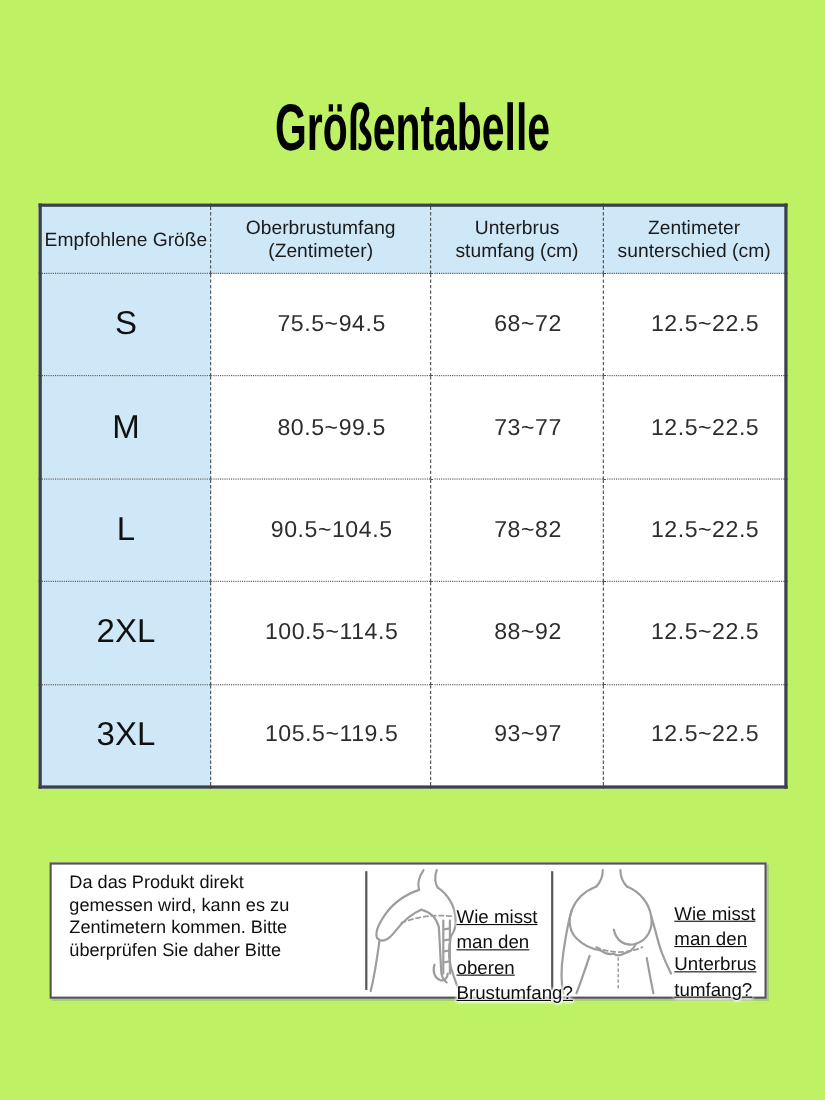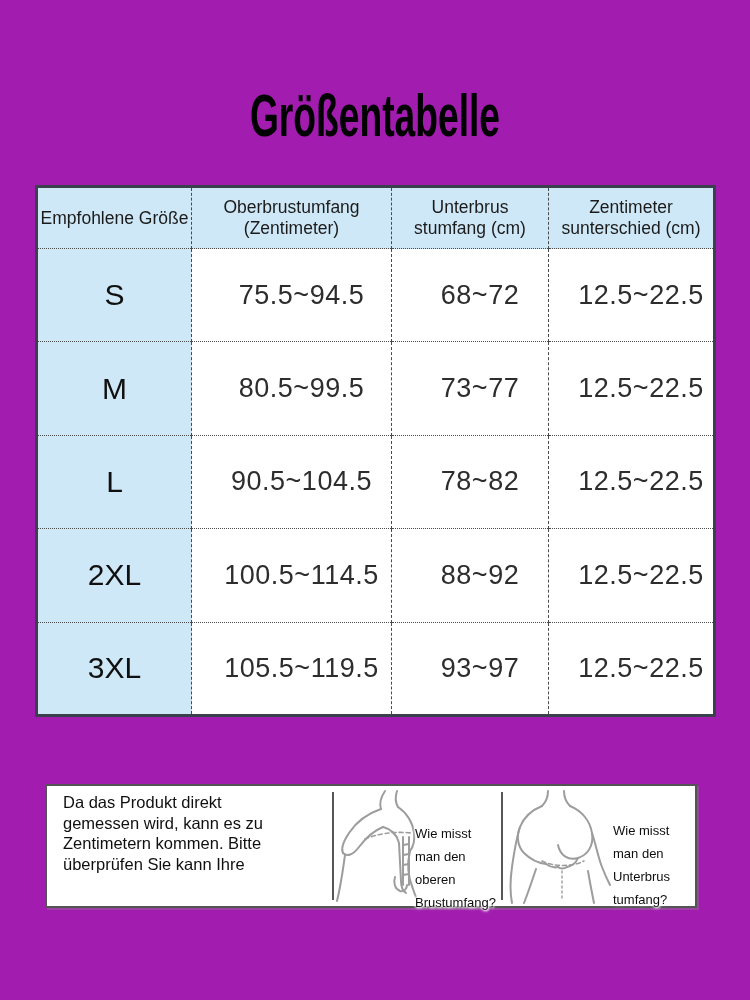--- a/index.html
+++ b/index.html
@@ -1,17 +1,17 @@
 <!DOCTYPE html>
 <html><head>
 <meta charset="utf-8">
 <style>
   html,body{margin:0;padding:0;background:#fff;}
   .canvas{
-    position:relative;width:750px;height:1000px;background:#a21caf;
+    position:relative;width:750px;height:1000px;background:#bef264;
     font-family:"Liberation Sans",sans-serif;overflow:hidden;
   }
   
   .title{
     position:absolute;top:88px;left:0;right:0;margin:0;
     text-align:center;color:#000;
     font-family:"Liberation Sans",sans-serif;
     font-size:60px;font-weight:800;line-height:56px;letter-spacing:0px;
     transform:scaleX(0.62);transform-origin:50% 50%;
     white-space:nowrap;
@@ -29,38 +29,39 @@
     border-left:1.5px dashed #4a4a4a;border-right:1.5px dashed #4a4a4a;
   }
   .size-table thead tr{height:62px;}
   .size-table tbody tr{height:67px;}
   .size-table th{
     background:#cfe8f7;font-weight:400;color:#1b1b1b;
     font-size:17.5px;line-height:21px;
   }
   .hline:empty{display:none;}
   td.size-cell{background:#cfe8f7;font-size:30px;color:#101010;}
-  td.num-cell{background:#ffffff;font-size:27px;color:#2d2d2d;letter-spacing:0.5px;padding-left:20px;}
+  td.num-cell{background:#ffffff;font-size:21px;color:#2d2d2d;letter-spacing:0.5px;padding-left:20px;}
   
   .info-box{
     position:absolute;left:45px;top:784px;width:652px;height:124px;
     border:2px solid #545454;background:#fff;box-sizing:border-box;
     box-shadow:2px 2px 0 rgba(140,140,140,0.35);
   }
   .vdivider{position:absolute;top:6px;height:108px;width:2px;background:#565656;z-index:1;}
   .vdivider.d1{left:285px;}
   .vdivider.d2{left:454px;}
   .notice{
     position:absolute;left:16px;top:6px;width:262px;
     font-size:16.5px;line-height:20.5px;color:#101010;z-index:2;
   }
   .guide-text{
-    position:absolute;z-index:3;font-size:13px;line-height:23px;color:#0e0e0e;
+    position:absolute;z-index:3;font-size:17px;line-height:23px;color:#0e0e0e;
     text-shadow:0 0 3px #fff,0 0 3px #fff,0 0 5px #fff,1px 1px 2px #fff,-1px -1px 2px #fff;
     white-space:nowrap;
+    text-decoration:underline;
   }
   .guide1{left:368px;top:36px;}
   .guide2{left:566px;top:33px;}
   .fig{position:absolute;top:3px;z-index:0;}
   .fig1{left:288px;}
   .fig2{left:459px;}
   .fig path,.fig line{fill:none;stroke:#9d9d9d;stroke-width:2;stroke-linecap:round;stroke-linejoin:round;}
   .fig .dash{stroke-dasharray:4 3;stroke-width:1.6;}
   .fig .dot{stroke-dasharray:2 3;stroke-width:1.4;}
 </style>
@@ -133,21 +134,21 @@
       </tbody>
     </table>
   </div>
 
   <div class="info-box">
 
     <div class="notice">
       <div>Da das Produkt direkt</div>
       <div>gemessen wird, kann es zu</div>
       <div>Zentimetern kommen. Bitte</div>
-      <div>überprüfen Sie kann Ihre</div>
+      <div>überprüfen Sie daher Bitte</div>
     </div>
 
     <div class="vdivider d1"></div>
 
     <svg class="fig fig1" width="86" height="116" viewBox="0 0 86 116">
       <path d="M50,2 C46,8 44,14 46,20"></path>
       <path d="M62,2 C60,8 60,13 63,18"></path>
       <path d="M46,20 C34,24 22,32 14,44 C8,53 6,60 8,64"></path>
       <path d="M8,64 C12,68 18,66 24,58 C30,50 38,42 48,38"></path>
       <path d="M48,38 C56,40 62,46 64,54 L66,92 C66,98 68,102 71,104"></path>

